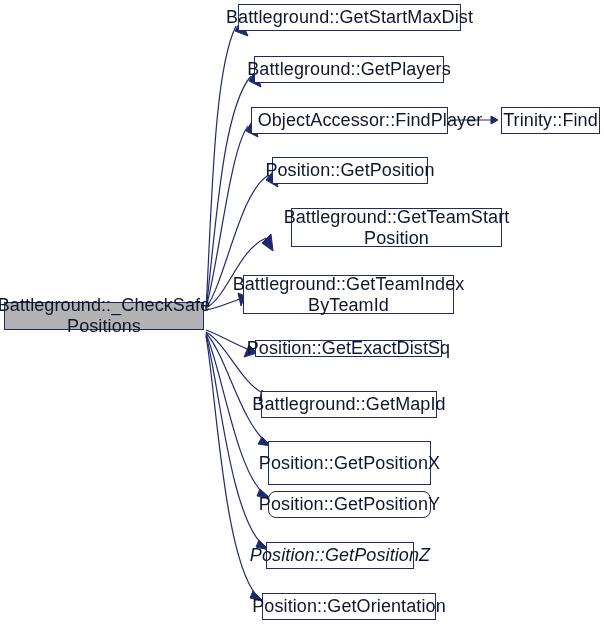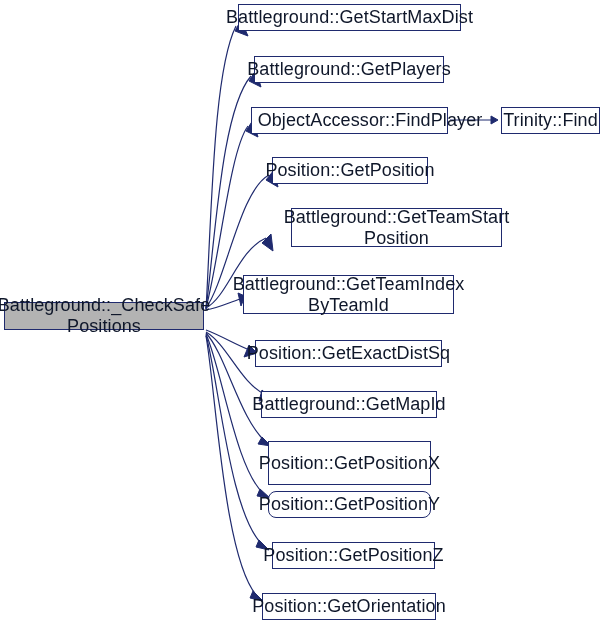--- a/index.html
+++ b/index.html
@@ -79,20 +79,20 @@
 Positions</span></div>
       <div class="node" style="left: 238px; top: 4px; width: 223px; height: 27px;"><span>Battleground::GetStartMaxDist</span></div>
       <div class="node" style="left: 254px; top: 56px; width: 190px; height: 27px; text-align: center;"><span>Battleground::GetPlayers</span></div>
       <div class="node" style="left: 251px; top: 107px; width: 197px; height: 27px; padding-left: 41px;"><span>ObjectAccessor::FindPlayer</span></div>
       <div class="node" style="left: 501px; top: 107px; width: 99px; height: 27px;"><span>Trinity::Find</span></div>
       <div class="node" style="left: 272px; top: 157px; width: 156px; height: 27px;"><span>Position::GetPosition</span></div>
       <div class="node" style="left: 243px; top: 208px; width: 211px; height: 39px; margin-left: 48px;"><span>Battleground::GetTeamStart
 Position</span></div>
       <div class="node" style="left: 243px; top: 275px; width: 211px; height: 39px;"><span>Battleground::GetTeamIndex
 ByTeamId</span></div>
-      <div class="node" style="left: 255px; top: 340px; width: 187px; height: 27px; justify-content: center;"><span>Position::GetExactDistSq</span></div>
+      <div class="node" style="left: 255px; top: 340px; width: 187px; height: 17px; justify-content: center;"><span>Position::GetExactDistSq</span></div>
       <div class="node" style="left: 261px; top: 391px; width: 176px; height: 27px;"><span>Battleground::GetMapId</span></div>
       <div class="node" style="left: 268px; top: 441px; width: 163px; height: 44px;"><span>Position::GetPositionX</span></div>
       <div class="node" style="left: 268px; top: 491px; width: 163px; height: 27px; border-radius: 8px;"><span>Position::GetPositionY</span></div>
-      <div class="node" style="left: 272px; top: 542px; width: 163px; height: 27px;"><span>Position::GetPositionZ</span></div>
+      <div class="node" style="left: 266px; top: 542px; width: 148px; height: 27px; font-style: italic;"><span>Position::GetPositionZ</span></div>
       <div class="node" style="left: 262px; top: 593px; width: 174px; height: 27px;"><span>Position::GetOrientation</span></div>
     </div>
 </div>
 
 </body></html>

